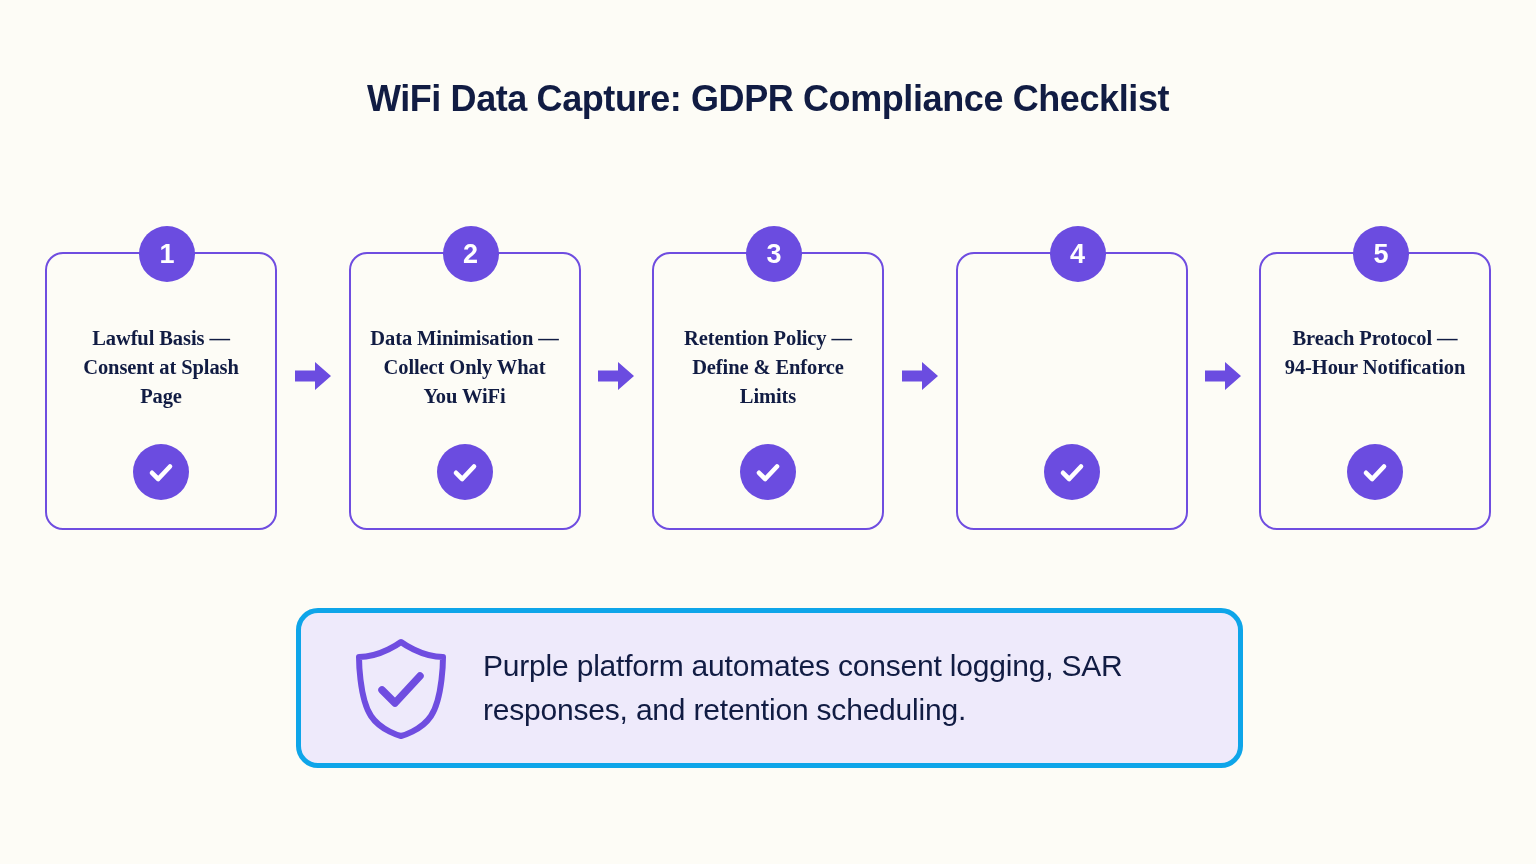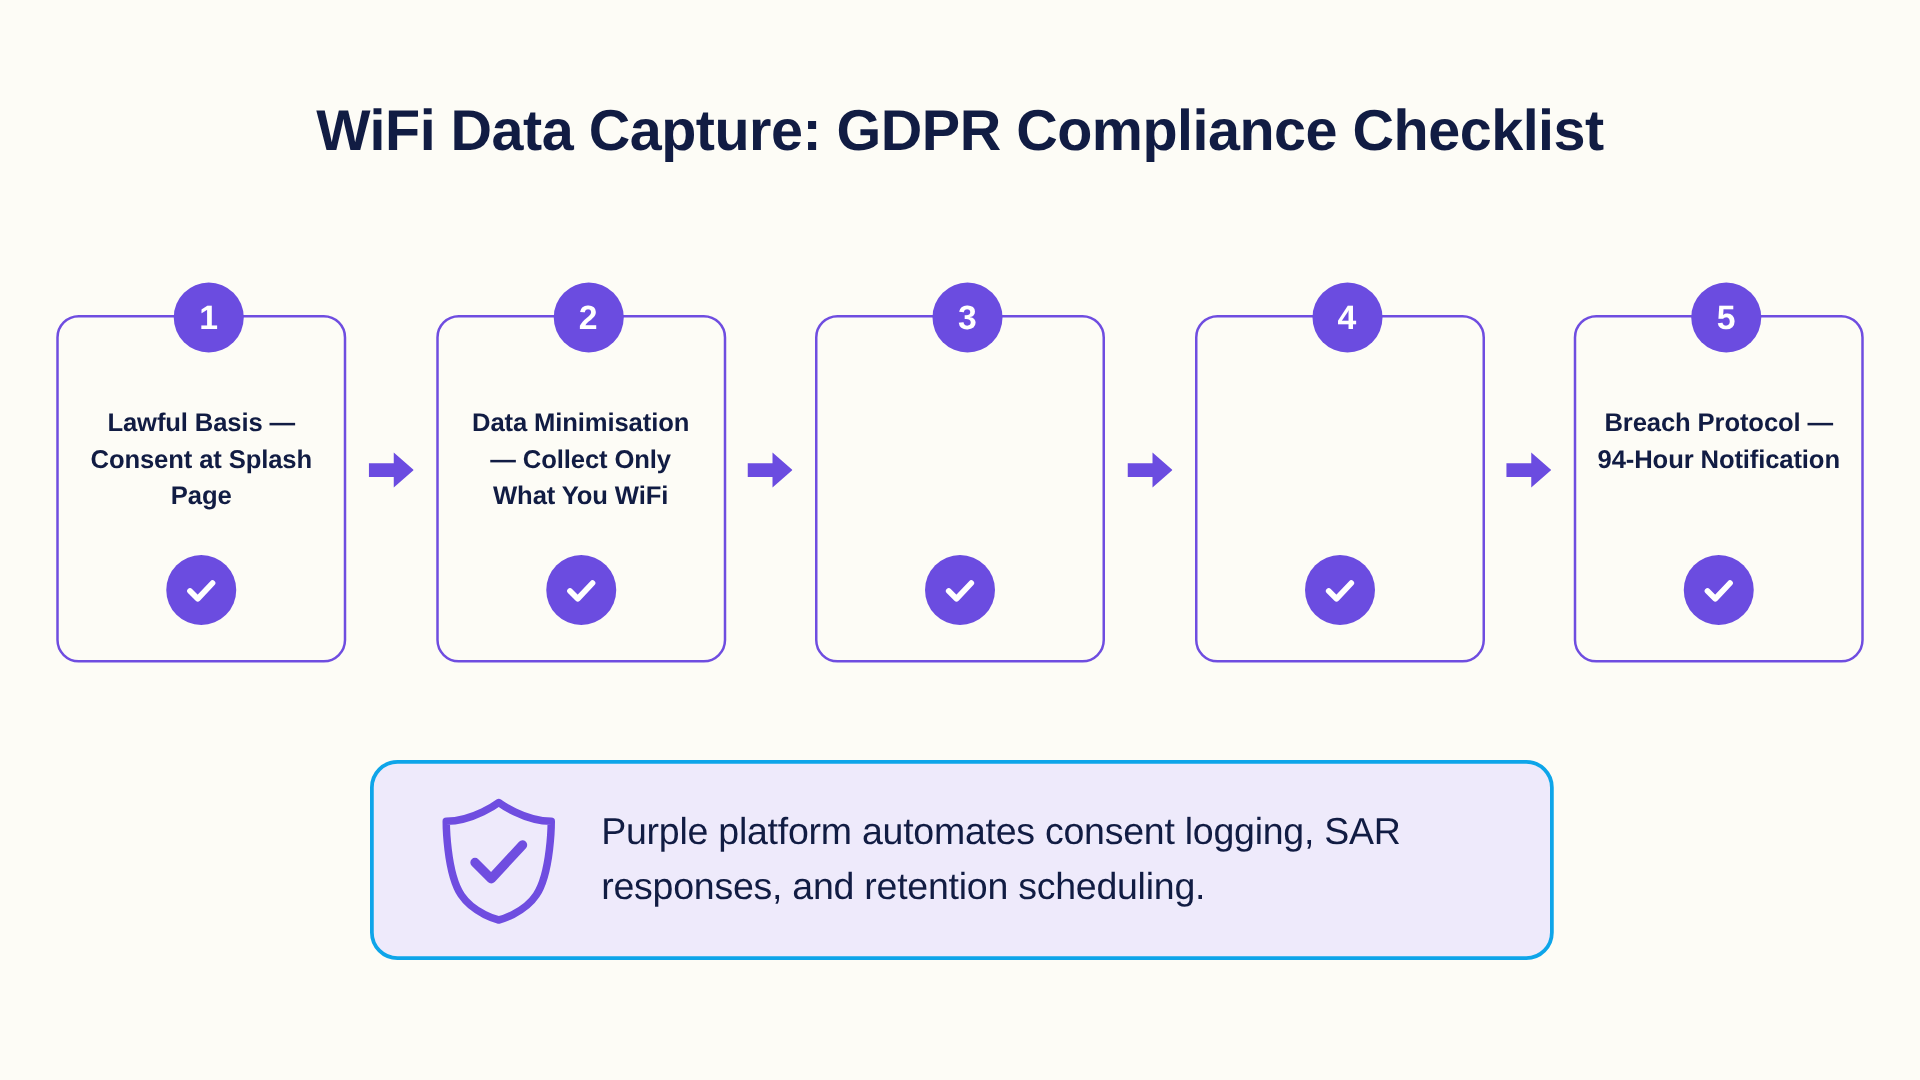--- a/index.html
+++ b/index.html
@@ -16,21 +16,21 @@
     position: relative;
   }
 
   
   .page-title {
     position: absolute;
     top: 78px;
     left: 0;
     width: 1536px;
     text-align: center;
-    font-size: 46px;
+    font-size: 36px;
     font-weight: bold;
     letter-spacing: -0.4px;
     color: #111c43;
     line-height: 1.15;
   }
 
   
   .steps-row {
     position: absolute;
     top: 218px;
@@ -77,20 +77,21 @@
 
   .step-text {
     margin-top: 70px;
     width: 196px;
     text-align: center;
     font-size: 20.5px;
     font-weight: bold;
     line-height: 1.42;
     color: #111c43;
     letter-spacing: -0.1px;
+    font-family: Liberation Serif, serif;
   }
 
   .step-check {
     position: absolute;
     bottom: 28px;
     left: 50%;
     margin-left: -28px;
     width: 56px;
     height: 56px;
     border-radius: 50%;
@@ -111,21 +112,21 @@
 
   
   .callout {
     position: absolute;
     left: 296px;
     top: 608px;
     width: 947px;
     height: 160px;
     box-sizing: border-box;
     background: #eeeafb;
-    border: 3px solid #0ea5e9;
+    border: 5px solid #0ea5e9;
     border-radius: 22px;
     display: flex;
     flex-direction: row;
     align-items: center;
   }
   .callout-icon {
     flex: 0 0 auto;
     margin-left: 52px;
     width: 96px;
     height: 104px;
@@ -175,20 +176,21 @@
   </div>
 
   <div class="step-arrow">
     <svg width="36" height="30" viewBox="0 0 36 30" aria-hidden="true">
       <path d="M0 9.5 H20 V1 L36 15 L20 29 V20.5 H0 Z" fill="#6b4ce0"></path>
     </svg>
   </div>
 
   <div class="step-card">
     <div class="step-number">3</div>
+    <div class="step-text">Retention Policy — Define &amp; Enforce Limits</div>
     <div class="step-check">
       <svg width="32" height="32" viewBox="0 0 32 32" aria-hidden="true">
         <path d="M7 16.8 L13.2 23 L25 10.5" fill="none" stroke="#ffffff" stroke-width="4.6" stroke-linecap="round" stroke-linejoin="round"></path>
       </svg>
     </div>
   </div>
 
   <div class="step-arrow">
     <svg width="36" height="30" viewBox="0 0 36 30" aria-hidden="true">
       <path d="M0 9.5 H20 V1 L36 15 L20 29 V20.5 H0 Z" fill="#6b4ce0"></path>

